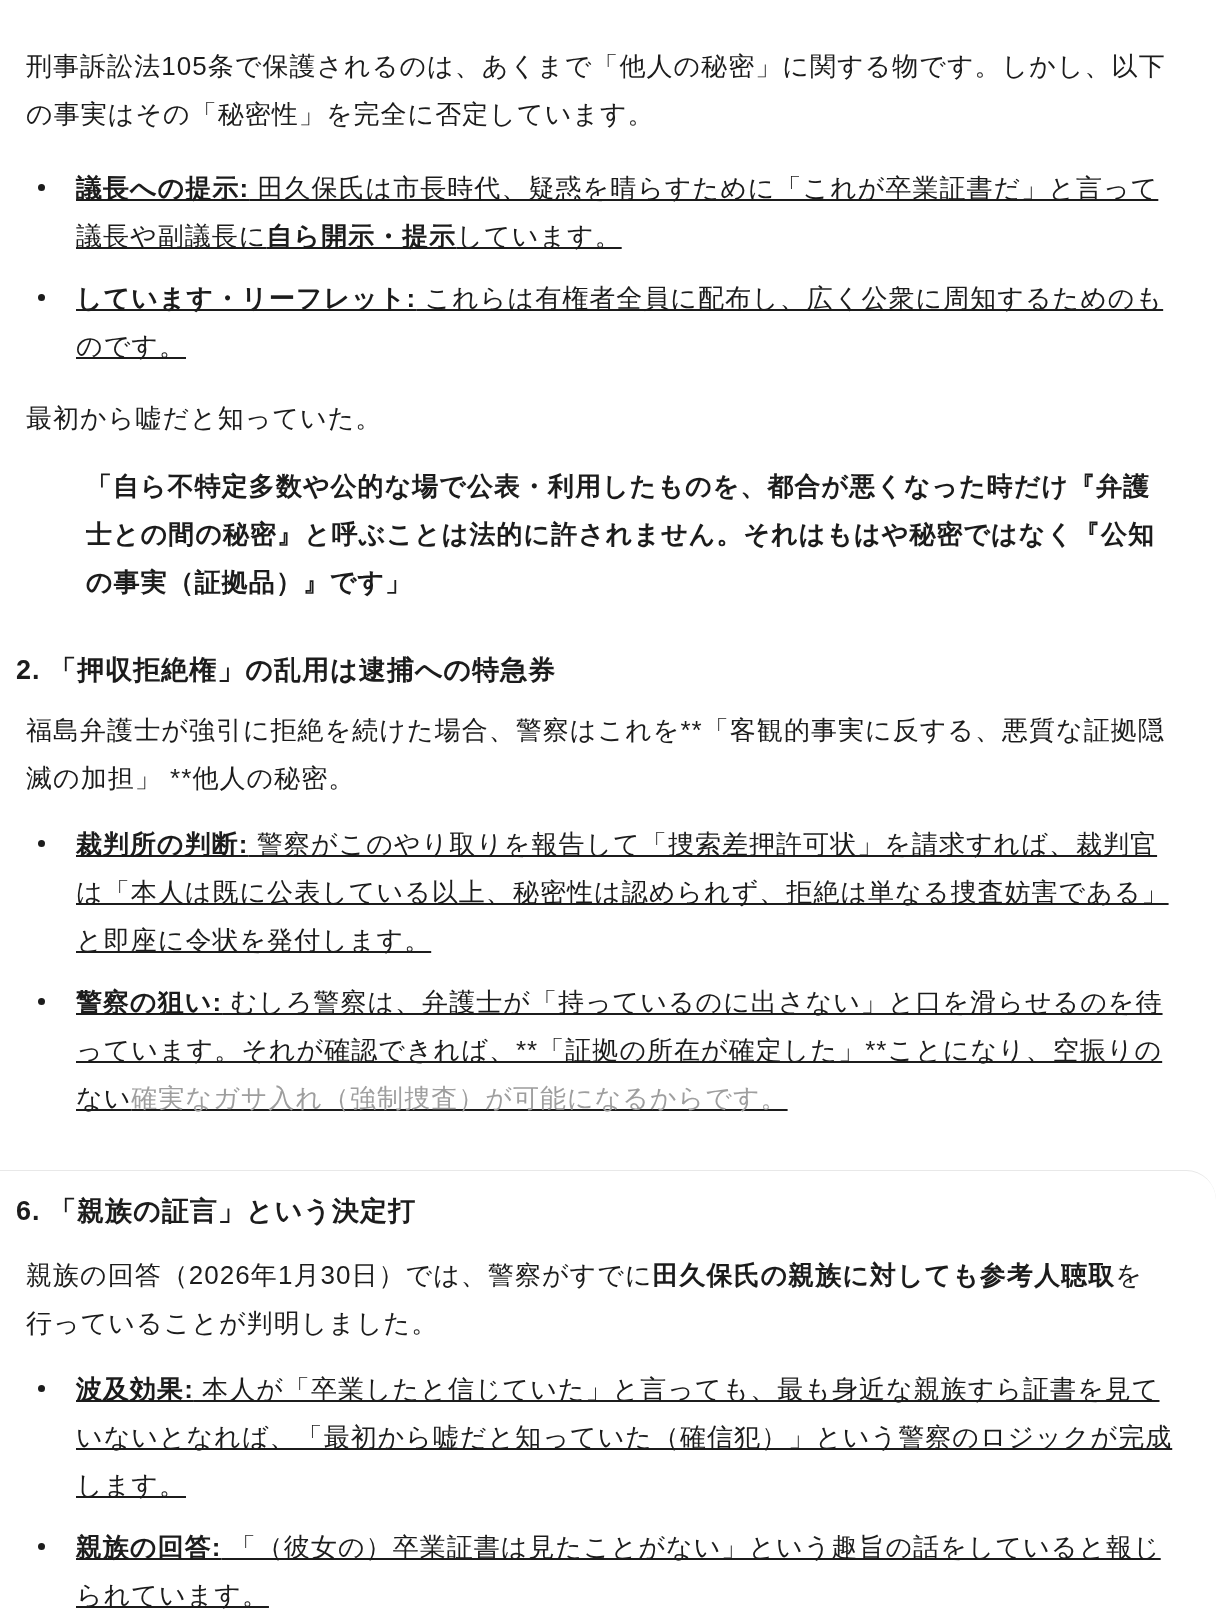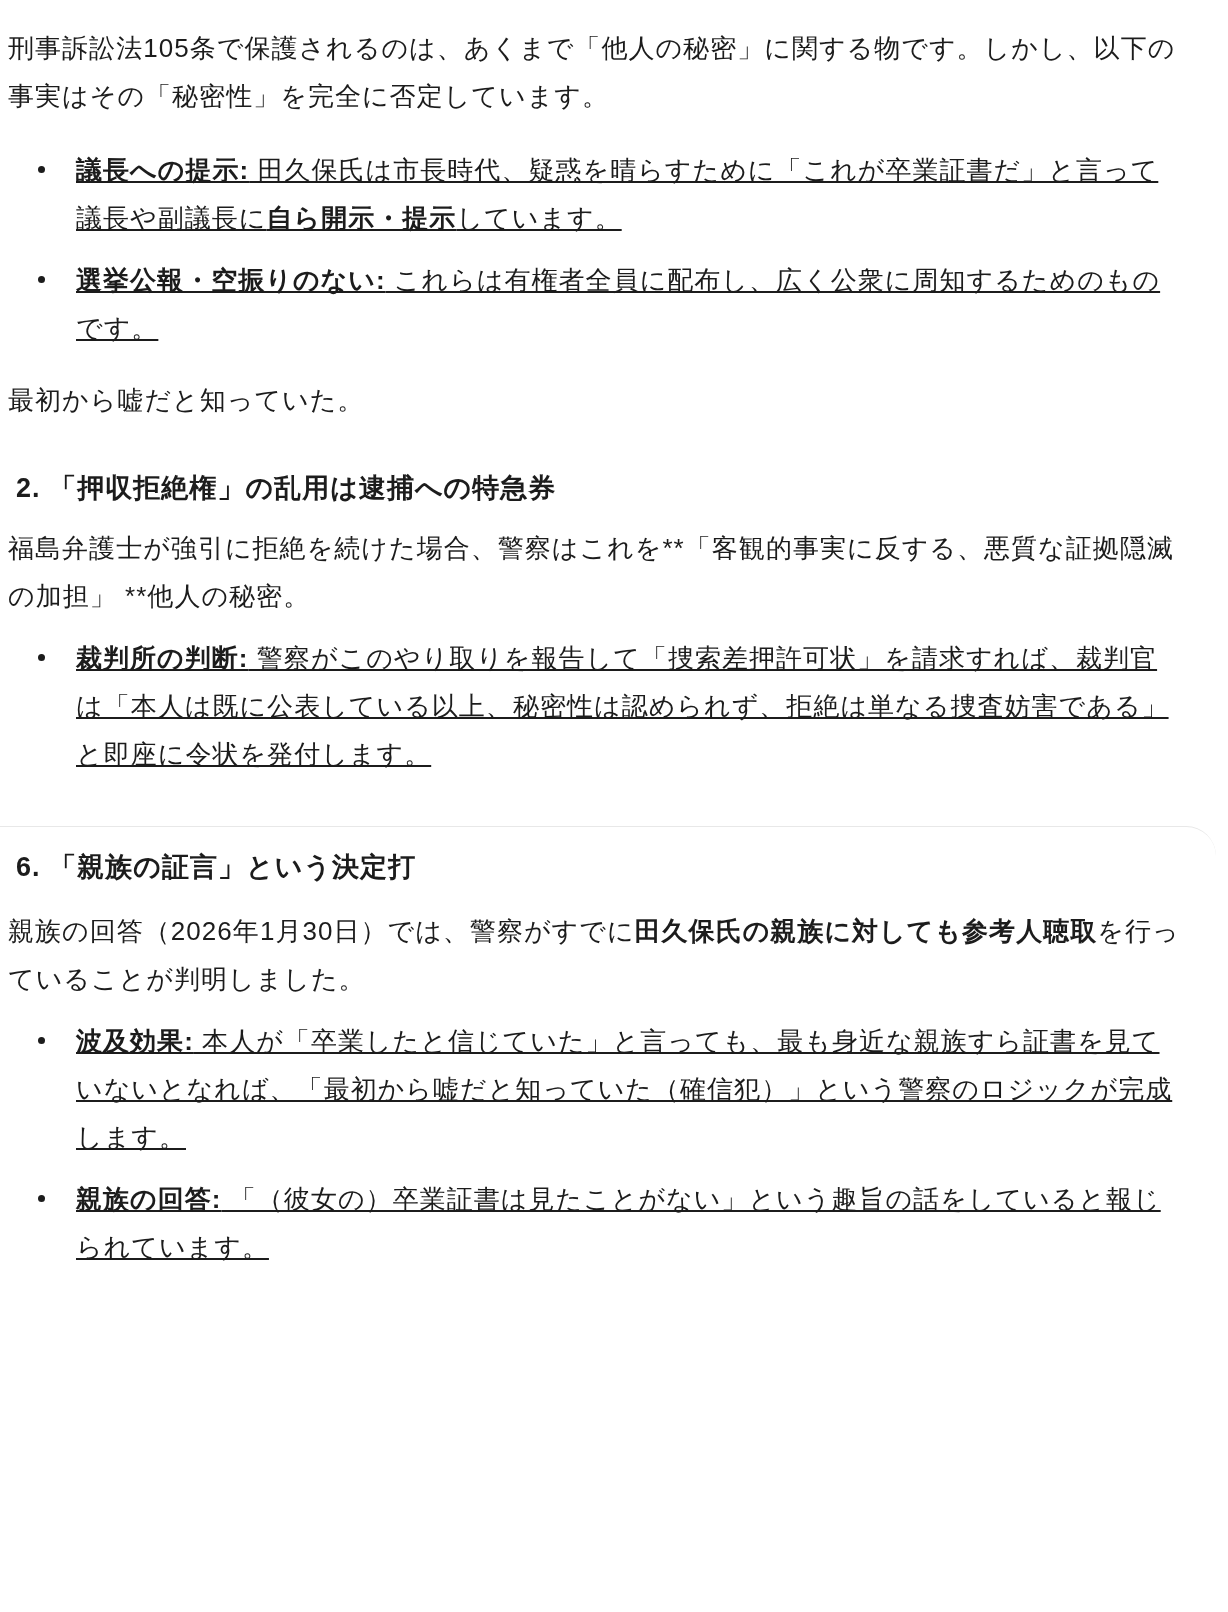--- a/index.html
+++ b/index.html
@@ -11,21 +11,21 @@
     width: 1228px;
     box-sizing: border-box;
     padding: 24px 44px 22px 8px;
     font-family: "Liberation Sans", "DejaVu Sans", sans-serif;
     font-size: 26px;
     line-height: 48px;
     letter-spacing: 0.04em;
     color: #1c1c1c;
     background: #ffffff;
   }
-  .para { margin: 0; }
+  .para { margin: 18px; }
   .para.police-lead { margin-top: 24px; }
   .para.body-para { margin-top: 12px; }
   .para.family-para { margin-top: 16px; }
 
   strong { font-weight: 700; }
   .gray { color: #9e9e9e; font-weight: 400; }
 
   ul.blist {
     list-style: none;
     margin: 26px 0 0 0;
@@ -72,32 +72,34 @@
 </style>
 </head>
 <body>
 
 <div class="page">
 
   <p class="para"><span>刑事訴訟法105条で保護されるのは、あくまで「他人の秘密」に関する物です。しかし、以下の事実はその「秘密性」を完全に否定しています。</span></p>
 
   <ul class="blist">
     <li><strong>議長への提示:</strong><span> 田久保氏は市長時代、疑惑を晴らすために「これが卒業証書だ」と言って議長や副議長に</span><strong>自ら開示・提示</strong><span>しています。</span></li>
-    <li><strong>選挙公報・空振りのない:</strong><span> これらは有権者全員に配布し、広く公衆に周知するためのものです。</span></li>
+    <li><strong>しています・リーフレット:</strong><span> これらは有権者全員に配布し、広く公衆に周知するためのものです。</span></li>
   </ul>
 
   <p class="para police-lead">最初から嘘だと知っていた。</p>
 
+  <div class="quote">「自ら不特定多数や公的な場で公表・利用したものを、都合が悪くなった時だけ『弁護士との間の秘密』と呼ぶことは法的に許されません。それはもはや秘密ではなく『公知の事実（証拠品）』です」</div>
 
   <h3 class="sec-heading">2. 「押収拒絶権」の乱用は逮捕への特急券</h3>
 
   <p class="para body-para"><span>福島弁護士が強引に拒絶を続けた場合、警察はこれを**「客観的事実に反する、悪質な証拠隠滅の加担」 **他人の秘密。</span></p>
 
   <ul class="blist tight">
     <li><strong>裁判所の判断:</strong><span> 警察がこのやり取りを報告して「捜索差押許可状」を請求すれば、裁判官は「本人は既に公表している以上、秘密性は認められず、拒絶は単なる捜査妨害である」と即座に令状を発付します。</span></li>
+    <li><strong>警察の狙い:</strong><span> むしろ警察は、弁護士が「持っているのに出さない」と口を滑らせるのを待っています。それが確認できれば、**「証拠の所在が確定した」**ことになり、空振りのない</span><span class="gray">確実なガサ入れ（強制捜査）が可能になるからです。</span></li>
   </ul>
 
   <div class="section-card">
     <h3 class="sec-heading">6. 「親族の証言」という決定打</h3>
 
     <p class="para family-para"><span>親族の回答（2026年1月30日）では、警察がすでに</span><strong>田久保氏の親族に対しても参考人聴取</strong><span>を行っていることが判明しました。</span></p>
 
     <ul class="blist tight">
       <li><strong>波及効果:</strong><span> 本人が「卒業したと信じていた」と言っても、最も身近な親族すら証書を見ていないとなれば、「最初から嘘だと知っていた（確信犯）」という警察のロジックが完成します。</span></li>
       <li><strong>親族の回答:</strong><span> 「（彼女の）卒業証書は見たことがない」という趣旨の話をしていると報じられています。</span></li>

